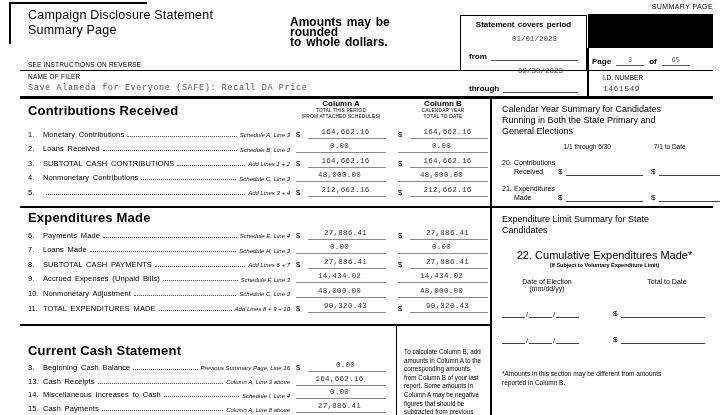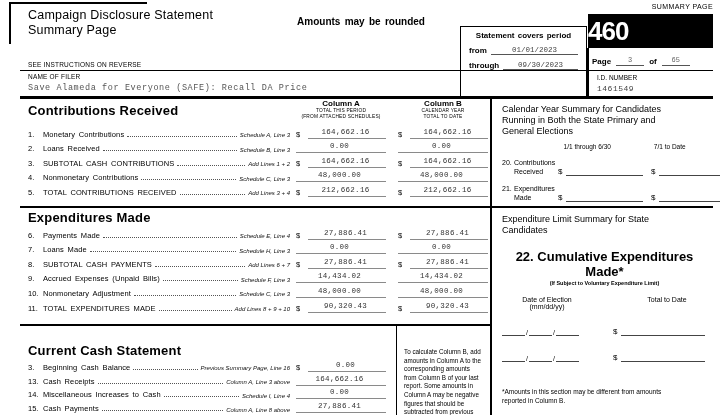--- a/index.html
+++ b/index.html
@@ -10,33 +10,33 @@
   .b{font-weight:bold}
   .preline{white-space:pre-line}
   .hline,.vline{position:absolute;background:#000}
 
   
   .corner-h{left:9px;top:2px;width:138px;height:1.5px}
   .corner-v{left:9px;top:2px;width:1.5px;height:42px}
 
   
   .hdr-title{left:28px;top:8px;font-size:12.5px;font-weight:normal;line-height:15px;letter-spacing:.2px}
-  .hdr-round{left:290px;top:17px;width:142px;text-align:center;font-size:10px;font-weight:bold;line-height:10px;word-spacing:1.5px}
+  .hdr-round{left:290px;top:17px;width:142px;text-align:left;font-size:12px;font-weight:bold;line-height:10px;word-spacing:1.5px}
   .summary-label{left:573px;top:3px;width:140px;text-align:right;font-size:7px;letter-spacing:.4px}
-  .period-box{left:460px;top:26px;width:127px;height:72px;border:1.5px solid #000;padding:4px 8px 0 8px}
+  .period-box{left:460px;top:15px;width:127px;height:56px;border:1.5px solid #000;padding:4px 8px 0 8px}
   .period-title{text-align:center;font-size:8px;font-weight:bold;word-spacing:1px}
   .period-row{display:flex;align-items:flex-end;margin-top:6px}
   .period-row .plabel{font-size:8px;font-weight:bold}
-  .period-row .pfield{flex:1;margin-left:4px;border-bottom:1px solid #555;text-align:center;font-size:7.5px;color:#444;padding-bottom:0}
+  .period-row .pfield{flex:1;margin-left:4px;border-bottom:1px solid #555;text-align:center;font-size:7.5px;color:#444;padding-bottom:17px}
   .form-badge{left:588px;top:14px;width:125px;height:34px;background:#000;color:#fff;display:flex;align-items:center}
   .badge-left{flex:1;text-align:center;font-size:9px;font-weight:bold;line-height:10px}
   .badge-num{font-size:26px;font-weight:bold;letter-spacing:-1px;padding-right:6px}
   .page-of{left:592px;top:56px;width:121px;display:flex;align-items:flex-end;font-size:8px;font-weight:bold}
   .page-of .pgfield{width:28px;border-bottom:1px solid #555;text-align:center;font-size:7px;font-weight:normal;color:#666;margin:0 5px;padding-bottom:1px}
-  .id-box{left:588px;top:70px;width:125px;height:16px;padding:4px 0 0 9px}
+  .id-box{left:588px;top:70px;width:125px;height:16px;padding:4px 0 0 15px}
   .id-label{font-size:6.5px}
   .id-value{font-size:8px;color:#444;margin-top:3px;letter-spacing:.5px}
   .see-instr{left:28px;top:61px;font-size:6.5px;letter-spacing:.2px}
   .filer-label{left:28px;top:73px;font-size:6.5px;letter-spacing:.2px}
   .filer-name{left:28px;top:83px;font-size:8.5px;color:#555;letter-spacing:.6px}
 
   
   .l-under-instr{left:20px;top:69.5px;width:693px;height:1px}
   .l-vert-587{left:587px;top:48px;width:1.5px;height:48px}
   .l-top{left:20px;top:96px;width:693px;height:2.5px}
@@ -81,21 +81,21 @@
   .rp-title{font-size:9px;font-weight:normal;line-height:11px}
   .rp-cols{display:flex;margin-top:6px;padding-left:48px;font-size:6.5px}
   .rp-cols span{width:85px;text-align:center}
   .rp-cols span+span{margin-left:8px}
   .rp-item{display:flex;margin-top:9px}
   .rp-inum{width:12px;font-size:7px;flex:none}
   .rp-ilabel{width:44px;flex:none;font-size:7px;line-height:8.5px}
   .rp-money{width:85px;flex:none;display:flex;align-items:flex-end;margin-right:8px}
   .rp-dollar{font-size:8px;flex:none}
   .uline{flex:1;border-bottom:1px solid #444;height:9px;margin-left:4px}
-  .rp22-title{text-align:center;margin-top:13px;font-size:13px;font-weight:bold}
+  .rp22-title{text-align:center;margin-top:13px;font-size:11px;font-weight:normal}
   .rp22-sub{text-align:center;font-size:5.5px;font-weight:bold;margin-top:1px}
   .rp22-heads{display:flex;margin-top:10px;font-size:7px}
   .rp22-heads .h1{width:90px;text-align:center}
   .rp22-heads .h2{width:80px;text-align:center;margin-left:35px}
   .rp-daterow{display:flex;align-items:flex-end;margin-top:17px}
   .dseg{width:23px;border-bottom:1px solid #444;height:8px;flex:none}
   .dsl{font-size:7px;margin:0 1px;flex:none}
   .rp-daterow .rp-money{margin-left:auto;margin-right:2px;width:92px}
   .rp-foot{margin-top:25px;font-size:6.5px;line-height:9px}
 </style>
@@ -104,37 +104,37 @@
 
 <div class="hline corner-h"></div>
 <div class="vline corner-v"></div>
 
 <div class="abs hdr-title">
   <div>Campaign Disclosure Statement</div>
   <div>Summary Page</div>
 </div>
 <div class="abs hdr-round">
   <div>Amounts may be rounded</div>
+  <div>to whole dollars.</div>
 </div>
 <div class="abs summary-label">SUMMARY PAGE</div>
 
 <div class="abs period-box">
   <div class="period-title">Statement covers period</div>
   <div class="period-row">
     <span class="plabel">from</span>
     <span class="pfield mono">01/01/2023</span>
   </div>
   <div class="period-row">
     <span class="plabel">through</span>
     <span class="pfield mono">09/30/2023</span>
   </div>
 </div>
 
 <div class="abs form-badge">
-  <div class="badge-num">460</div>
 </div>
 
 <div class="abs page-of">
   <span>Page</span>
   <span class="pgfield mono">3</span>
   <span>of</span>
   <span class="pgfield mono">65</span>
 </div>
 
 <div class="abs id-box">
@@ -215,21 +215,20 @@
         <span class="rref">Schedule C, Line 3</span>
         <span class="rcol rcolA">
           <span class="rval mono">48,000.00</span>
         </span>
         <span class="rcol rcolB">
           <span class="rval mono">48,000.00</span>
         </span>
       </div>
       <div class="frow">
         <span class="rnum">5.</span>
-        <span class="rlabel">TOTAL CONTRIBUTIONS RECEIVED</span>
         <span class="rdots"></span>
         <span class="rref">Add Lines 3 + 4</span>
         <span class="rcol rcolA">
           <span class="rdollar">$</span>
           <span class="rval mono">212,662.16</span>
         </span>
         <span class="rcol rcolB">
           <span class="rdollar">$</span>
           <span class="rval mono">212,662.16</span>
         </span>

